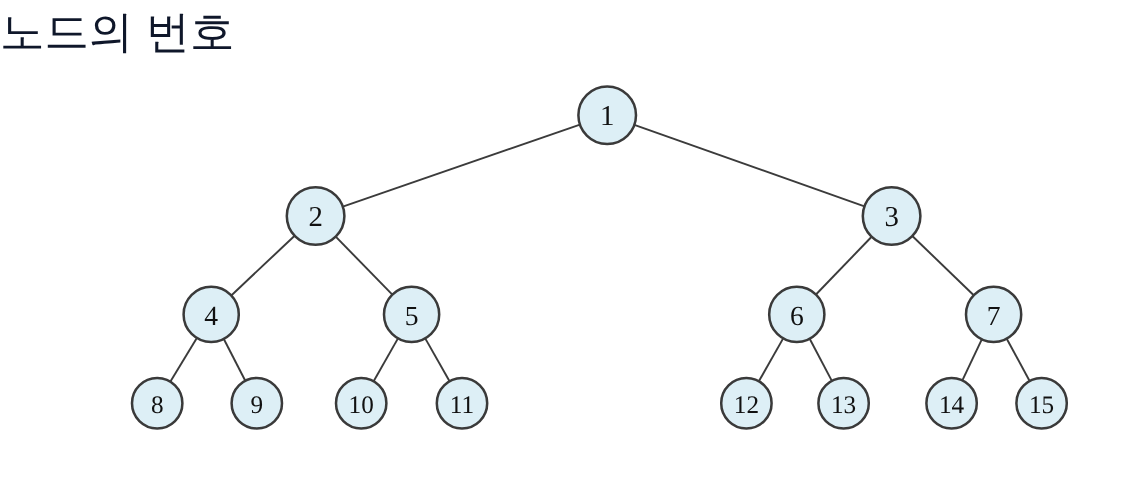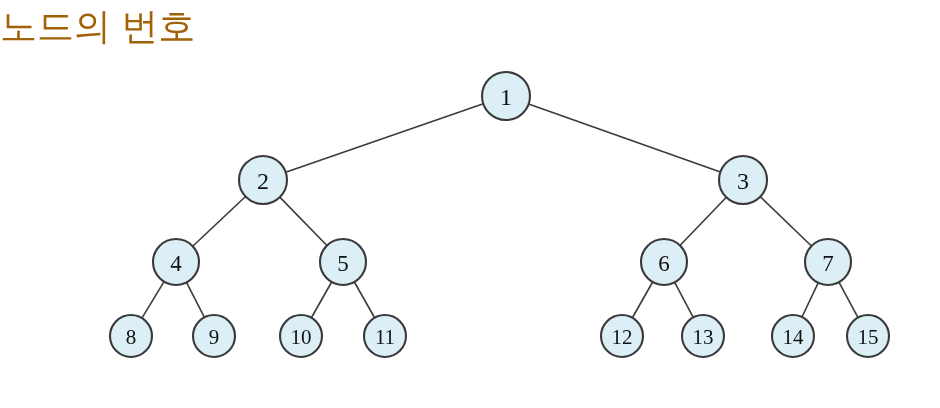--- a/index.html
+++ b/index.html
@@ -17,21 +17,21 @@
     background: #ffffff;
     overflow: hidden;
   }
   #title {
     position: absolute;
     left: 0px;
     top: 4px;
     font-family: "Liberation Sans", sans-serif;
     font-size: 37px;
     line-height: 46px;
-    color: #a16207;
+    color: #0f172a;
     letter-spacing: 0px;
     white-space: nowrap;
   }
   #tree-svg {
     position: absolute;
     left: 0;
     top: 0;
     width: 940px;
     height: 408px;
   }

